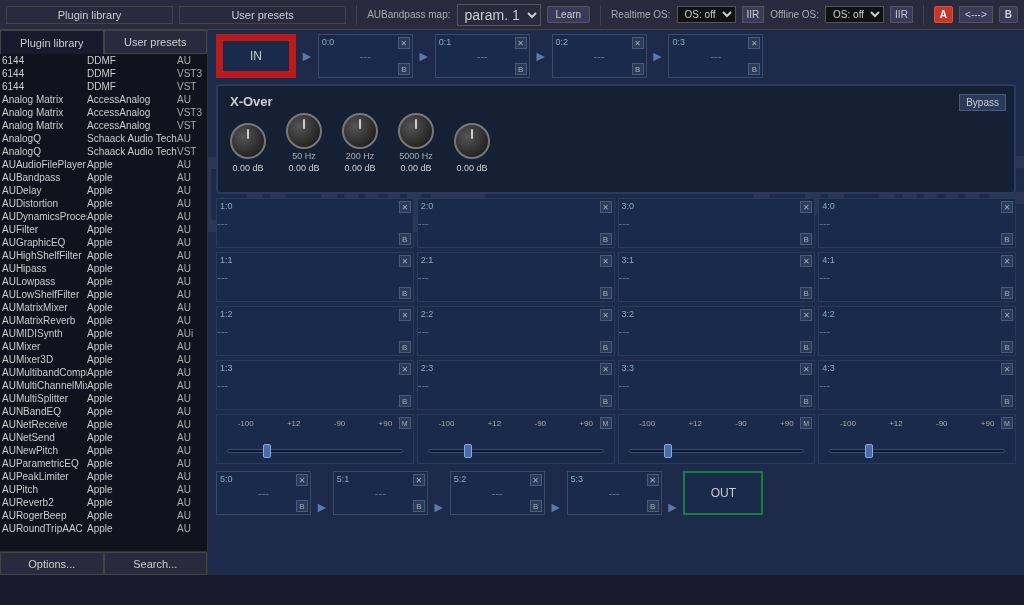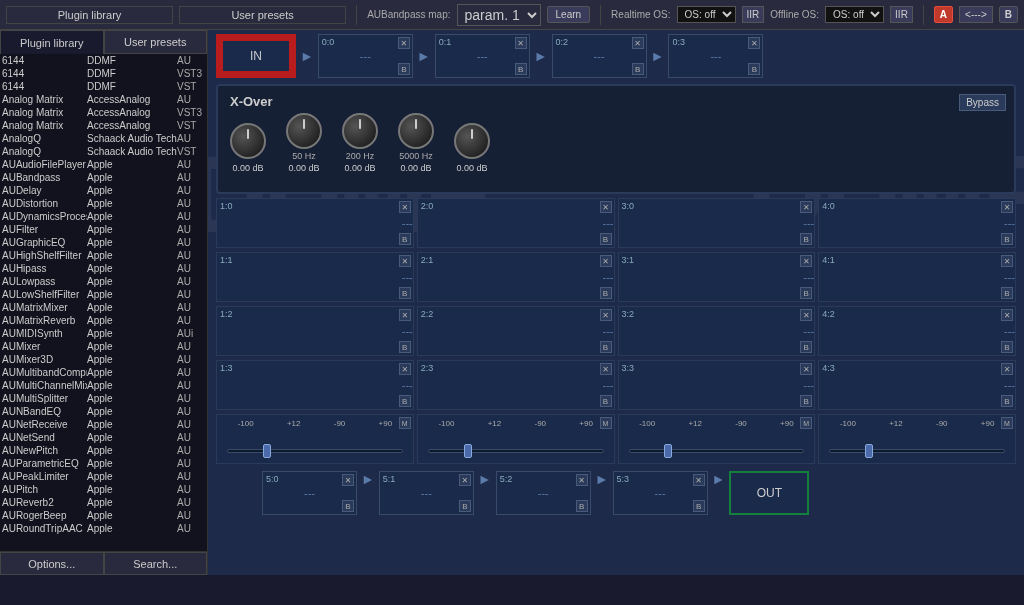--- a/index.html
+++ b/index.html
@@ -337,21 +337,21 @@
       grid-template-columns: repeat(4, 1fr);
       gap: 3px;
     }
     .grid-cell {
       background: #1a2a4a;
       border: 1px solid #2a3a5a;
       height: 50px;
       position: relative;
       display: flex;
       align-items: center;
-      justify-content: flex-end;
+      justify-content: flex-start;
     }
     .grid-cell-label {
       position: absolute;
       top: 2px;
       left: 3px;
       font-size: 9px;
       color: #8ab;
     }
     .grid-dash {
       color: #5a7aaa;
@@ -417,26 +417,25 @@
       font-size: 7px;
       cursor: pointer;
       display: flex;
       align-items: center;
       justify-content: center;
     }
 
     
     .bottom-row {
       display: flex;
-      align-items: flex-start;
+      align-items: flex-end;
       padding: 4px 8px;
       gap: 4px;
       height: 52px;
       margin-top: 2px;
-      margin-left: 46px;
     }
     .out-box {
       background: #1a2a4a;
       border: 2px solid #15803d;
       width: 80px;
       height: 44px;
       display: flex;
       align-items: center;
       justify-content: center;
       color: #ccc;

